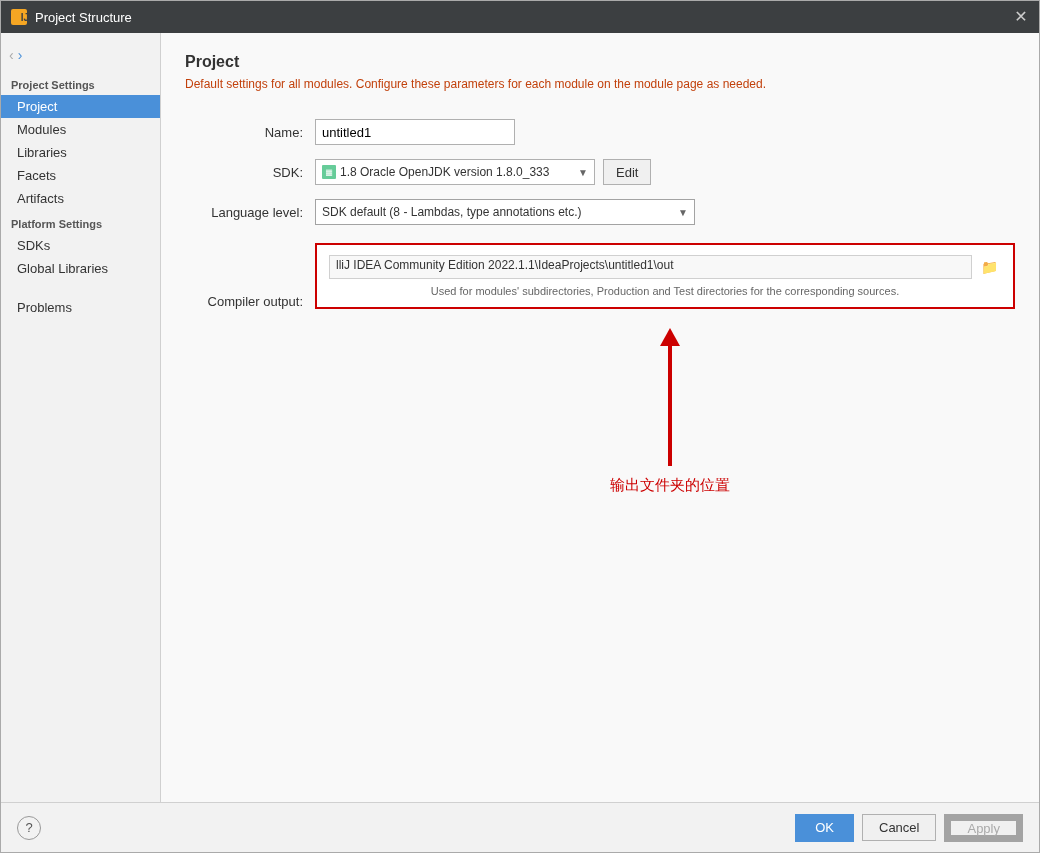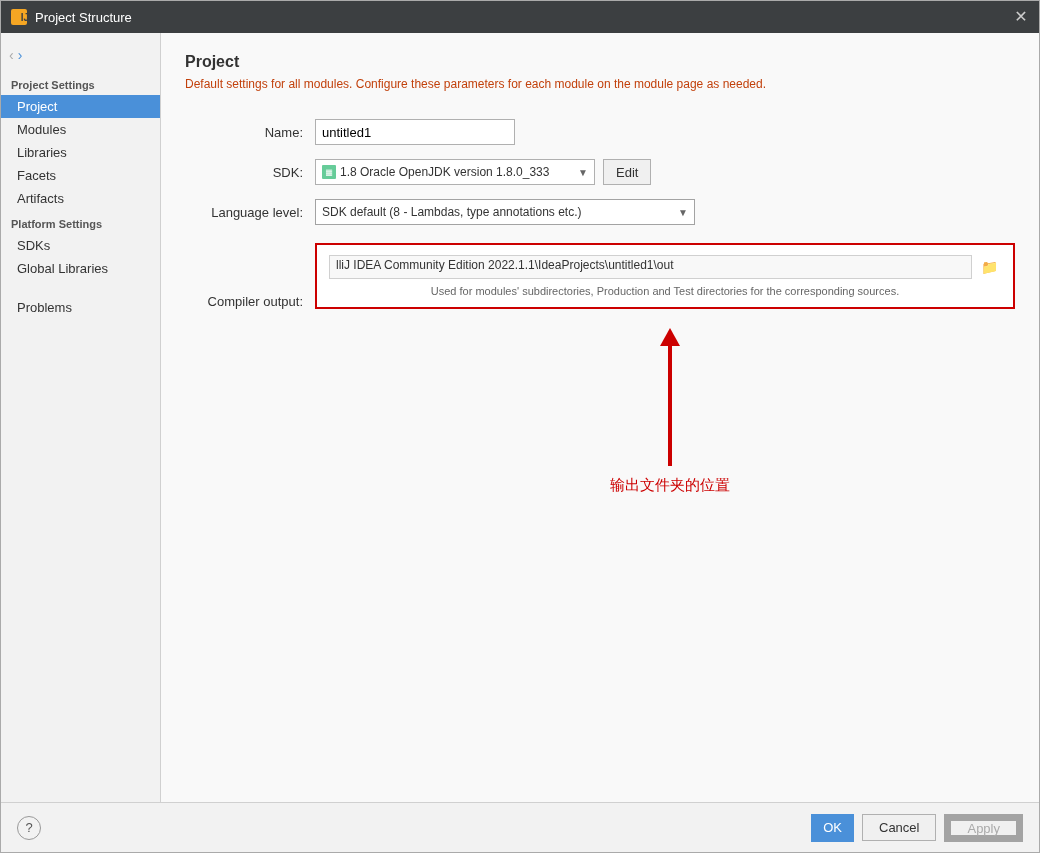--- a/index.html
+++ b/index.html
@@ -280,21 +280,21 @@
       display: flex;
       align-items: center;
       justify-content: center;
     }
     .bottom-right {
       display: flex;
       gap: 8px;
     }
     .btn-ok {
       height: 28px;
-      padding: 0 12px;
+      padding: 0 20px;
       background: #4a90d9;
       color: #fff;
       border: none;
       cursor: pointer;
       font-size: 13px;
     }
     .btn-cancel {
       height: 27px;
       padding: 0 16px;
       background: #f0f0f0;

